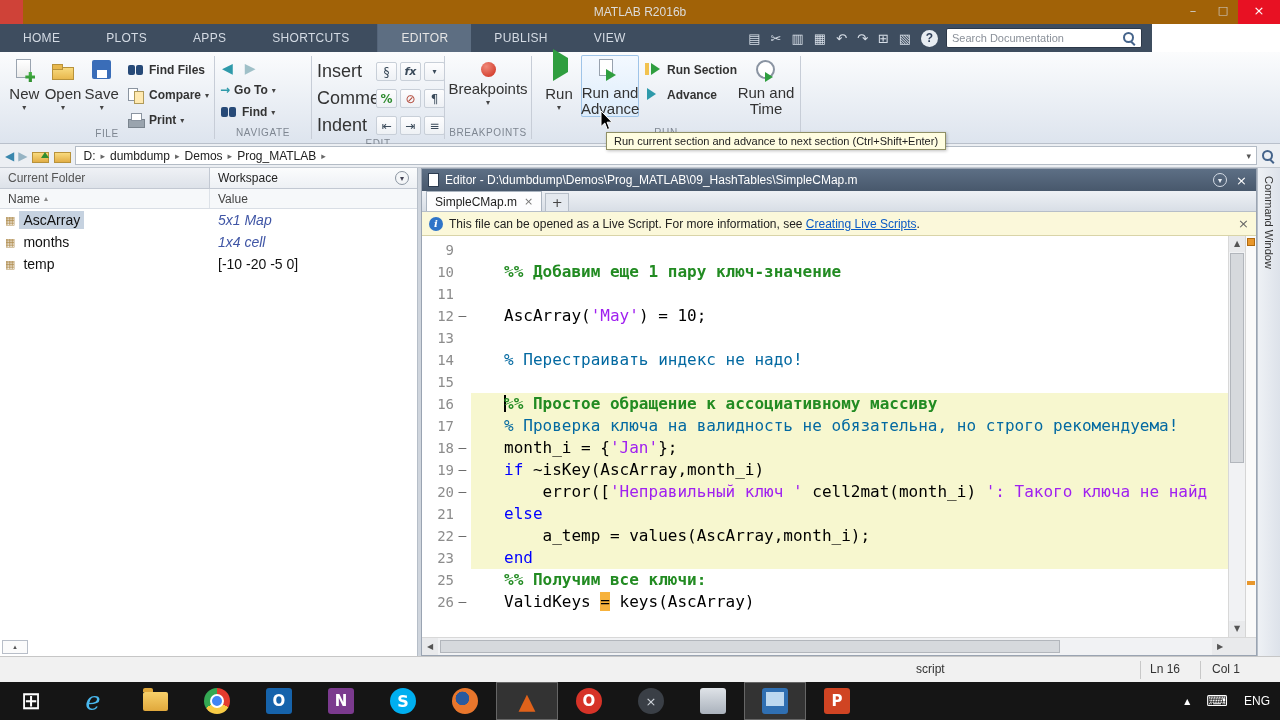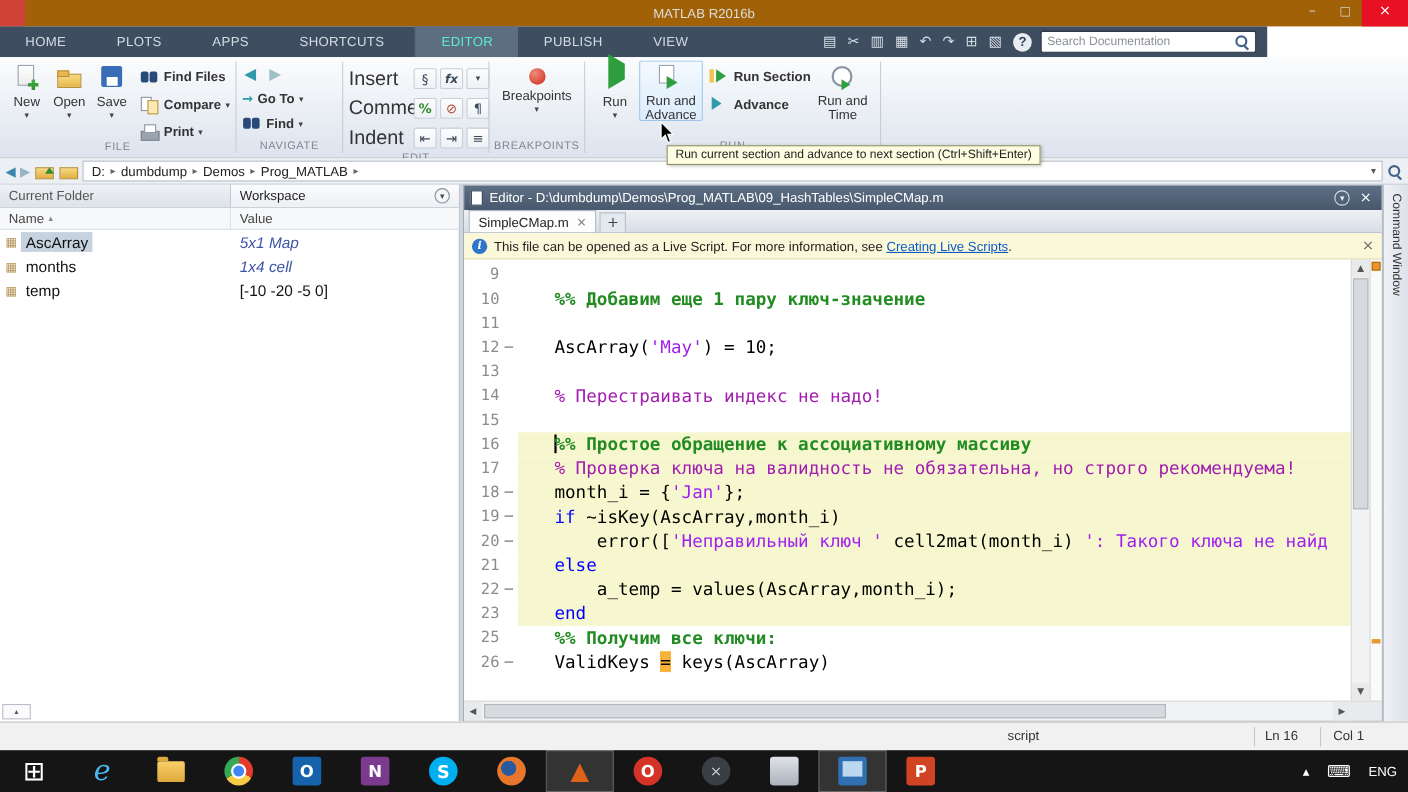--- a/index.html
+++ b/index.html
@@ -14,39 +14,39 @@
   .wctrls { position:absolute; right:0; top:0; height:24px; display:flex; }
   .wbtn { width:30px; height:24px; color:#cfcfcf; text-align:center; line-height:22px; font-size:13px; }
   .wbtn.max { font-size:11px; }
   .wbtn.close { width:42px; background:#e81123; color:#fff; }
 
   
   #tabrow { position:absolute; top:24px; left:0; width:1152px; height:28px; background:#3e4d5f; display:flex; align-items:center; }
   #ts-tabs { display:flex; height:28px; }
   .ts-tab { height:28px; line-height:28px; padding:0 23px; font-size:12px; color:#d4dbe4; letter-spacing:.3px; }
   .ts-tab.gstart { border-left:1px solid #55657a; margin-left:5px; }
-  .ts-tab.active { background:#5d6e82; color:#5eead4; }
+  .ts-tab.active { background:#5d6e82; color:#e5e5e5; }
   #qa-icons { margin-left:auto; display:flex; gap:10px; align-items:center; padding-right:10px; }
   .qa-ic { color:#d8dfe8; font-size:13px; }
   .helpbtn { width:17px; height:17px; border-radius:50%; background:#e8edf2; color:#31415a; font-size:12px; font-weight:bold; text-align:center; line-height:17px; margin-right:8px; }
   .searchbox { width:196px; height:20px; background:#fff; border:1px solid #2c3848; border-radius:2px; display:flex; align-items:center; padding:0 5px; gap:4px; margin-right:10px; }
   .searchbox .ph { flex:1; color:#8a9099; font-size:11px; white-space:nowrap; overflow:hidden; }
   .magicon { position:relative; width:14px; height:14px; display:inline-block; flex:none; }
   .magicon::before { content:""; position:absolute; left:1px; top:1px; width:7px; height:7px; border:2px solid #44638a; border-radius:50%; }
   .magicon::after { content:""; position:absolute; left:10px; top:10px; width:5px; height:2px; background:#44638a; transform:rotate(45deg); transform-origin:0 0; }
 
   
   #toolbar { position:absolute; top:52px; left:0; width:1280px; height:92px; background:linear-gradient(#fbfcfd,#dde4ee); border-bottom:1px solid #b9c0cb; display:flex; }
   .tsec { display:flex; flex-direction:column; }
   .tsec-content { flex:1; display:flex; align-items:flex-start; padding:3px 5px 0; }
   .tsec-label { height:16px; font-size:10px; color:#7e8691; text-align:center; letter-spacing:.6px; }
   .tdiv { width:1px; background:#c7cdd7; margin:4px 0; }
   .bigbtn { display:flex; flex-direction:column; align-items:center; width:44px; padding-top:3px; }
   .bigbtn.wide { width:58px; }
-  .bigbtn .lbl { font-size:12px; color:#333; margin-top:3px; white-space:nowrap; }
+  .bigbtn .lbl { font-size:15px; color:#333; margin-top:3px; white-space:nowrap; }
   .bigbtn .lbl.two { white-space:normal; text-align:center; line-height:1.05; width:58px; }
   .bigbtn .dd, .smallbtn .dd { font-size:8px; color:#444; margin-top:1px; }
   .bigbtn.hov { background:linear-gradient(#f4f9ff,#dcecfb); box-shadow:inset 0 0 0 1px #9fc4e8; border-radius:2px; }
   .smallcol { display:flex; flex-direction:column; gap:9px; padding-top:7px; margin-left:6px; }
   .smallbtn { display:flex; align-items:center; gap:4px; font-size:12px; color:#333; white-space:nowrap;font-weight:bold; }
   .ic24 { width:24px; height:24px; position:relative; flex:none; }
   .ic16 { width:18px; height:16px; position:relative; display:inline-block; flex:none; }
   .ic-new::before { content:""; position:absolute; left:4px; top:1px; width:13px; height:17px; background:linear-gradient(#fff,#ececec); border:1px solid #9aa4b0; }
   .ic-new::after { content:""; position:absolute; right:1px; bottom:0; width:10px; height:10px; background:linear-gradient(#46b246,#2f8e2f); clip-path:polygon(34% 0,66% 0,66% 34%,100% 34%,100% 66%,66% 66%,66% 100%,34% 100%,34% 66%,0 66%,0 34%,34% 34%); }
   .ic-open::before { content:""; position:absolute; left:1px; top:9px; width:20px; height:11px; background:linear-gradient(#f8da7e,#e8b84e); border:1px solid #b8923a; }
@@ -137,21 +137,21 @@
   .ib-link { color:#0b5bc4; text-decoration:underline; }
   .ib-close { margin-left:auto; color:#666; font-size:13px; }
   #code-area { position:absolute; left:0; top:67px; right:28px; bottom:18px; overflow:hidden; background:#fff; padding-top:3px; }
   .code-line { display:flex; height:22px; line-height:22px; font-family:"DejaVu Sans Mono", monospace; font-size:16px; white-space:pre; }
   .ln-num { width:32px; text-align:right; color:#8c8c8c; font-size:14px; flex:none; }
   .ln-dash { width:17px; text-align:center; color:#555; font-size:13px; flex:none; }
   .ln-body { flex:1; padding-left:33px; overflow:hidden; }
   .ln-body.hl { background:#f7f7cf; }
   .caret { display:inline-block; width:2px; height:17px; background:#000; vertical-align:-3px; margin-right:-2px; }
   .tk-code { color:#000; }
-  .tk-comment { color:#a21caf; }
+  .tk-comment { color:#0369a1; }
   .tk-section { color:#228b22; font-weight:bold; }
   .tk-keyword { color:#0000ff; }
   .tk-string { color:#a020f0; }
   .tk-warn { color:#000; background:#f7b23c; }
   #vscroll { position:absolute; top:67px; right:11px; width:17px; bottom:18px; background:#f1f2f4; border-left:1px solid #d8d8d8; }
   .vsg { position:absolute; left:0; right:0; height:16px; text-align:center; font-size:8px; color:#555; line-height:16px; background:#e9eaec; }
   .vs-up { top:0; } .vs-down { bottom:0; }
   .vs-thumb { position:absolute; top:17px; height:210px; left:1px; right:1px; background:#d6d9dd; border:1px solid #b2b6bc; }
   #indicator { position:absolute; top:67px; right:0; width:11px; bottom:18px; background:#fafafa; border-left:1px solid #d5d5d5; }
   .ind-top { position:absolute; top:2px; left:1px; width:8px; height:8px; background:#e8972c; border:1px solid #b06a10; }

